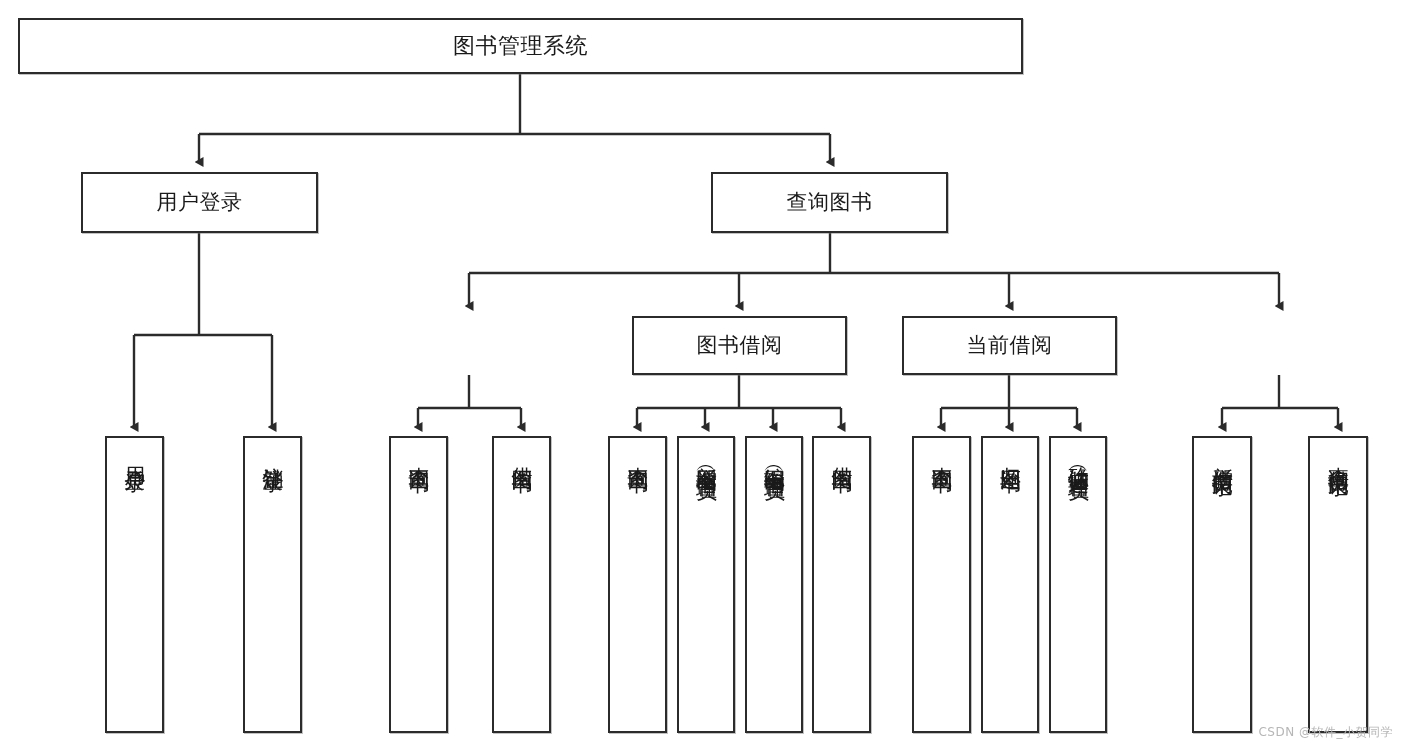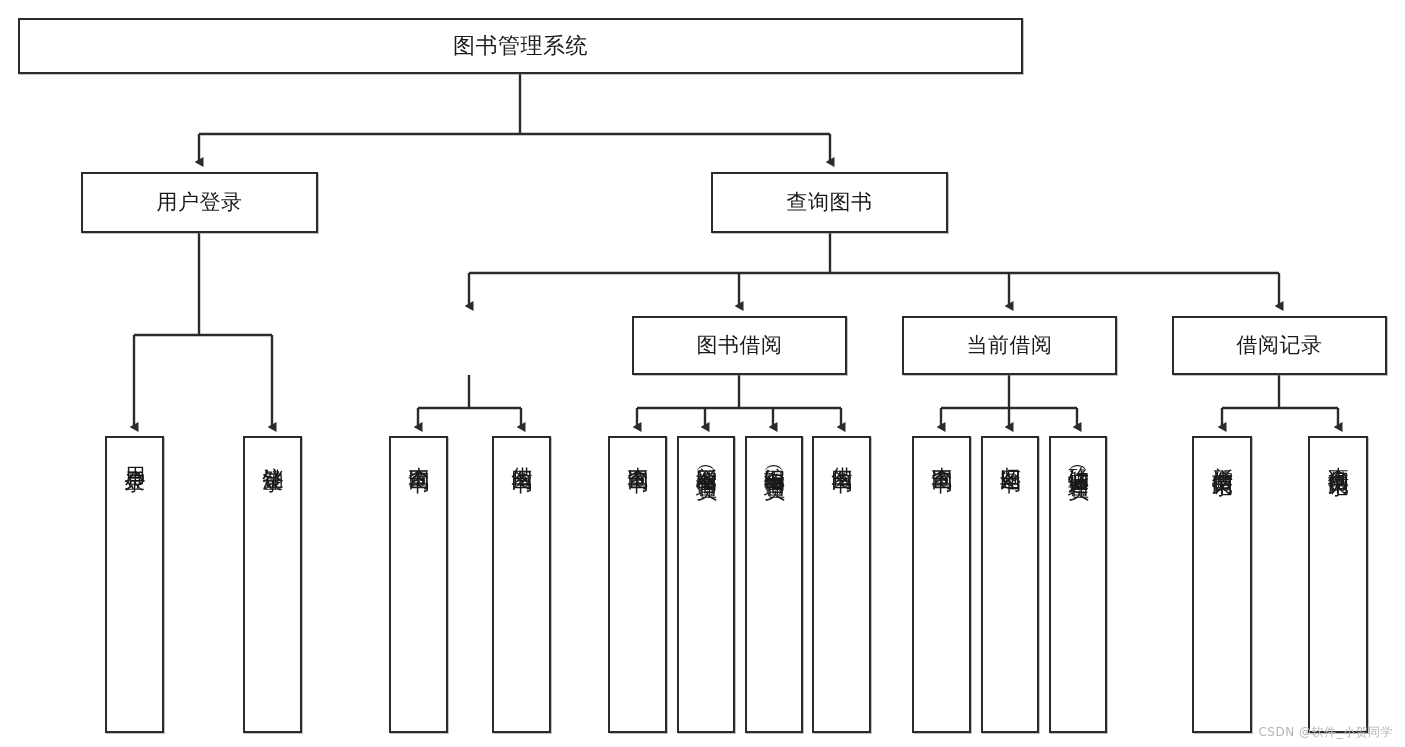--- a/index.html
+++ b/index.html
@@ -135,23 +135,20 @@
   <div class="node horizontal" style="left:711px; top:172px; width:237px; height:61px;">
     <span>查询图书</span>
   </div>
 
   <div class="node horizontal" style="left:632px; top:316px; width:215px; height:59px;">
     <span>图书借阅</span>
   </div>
   <div class="node horizontal" style="left:902px; top:316px; width:215px; height:59px;">
     <span>当前借阅</span>
   </div>
-  <div class="node horizontal" style="left:1172px; top:316px; width:215px; height:59px;">
-    <span>借阅记录</span>
-  </div>
 
   <div class="node vertical" style="left:105px; top:436px; width:59px; height:297px;">
     <span class="vlabel">用户登录</span>
   </div>
   <div class="node vertical" style="left:243px; top:436px; width:59px; height:297px;">
     <span class="vlabel">注销登录</span>
   </div>
 
   <div class="node vertical" style="left:389px; top:436px; width:59px; height:297px;">
     <span class="vlabel">查询图书</span>

